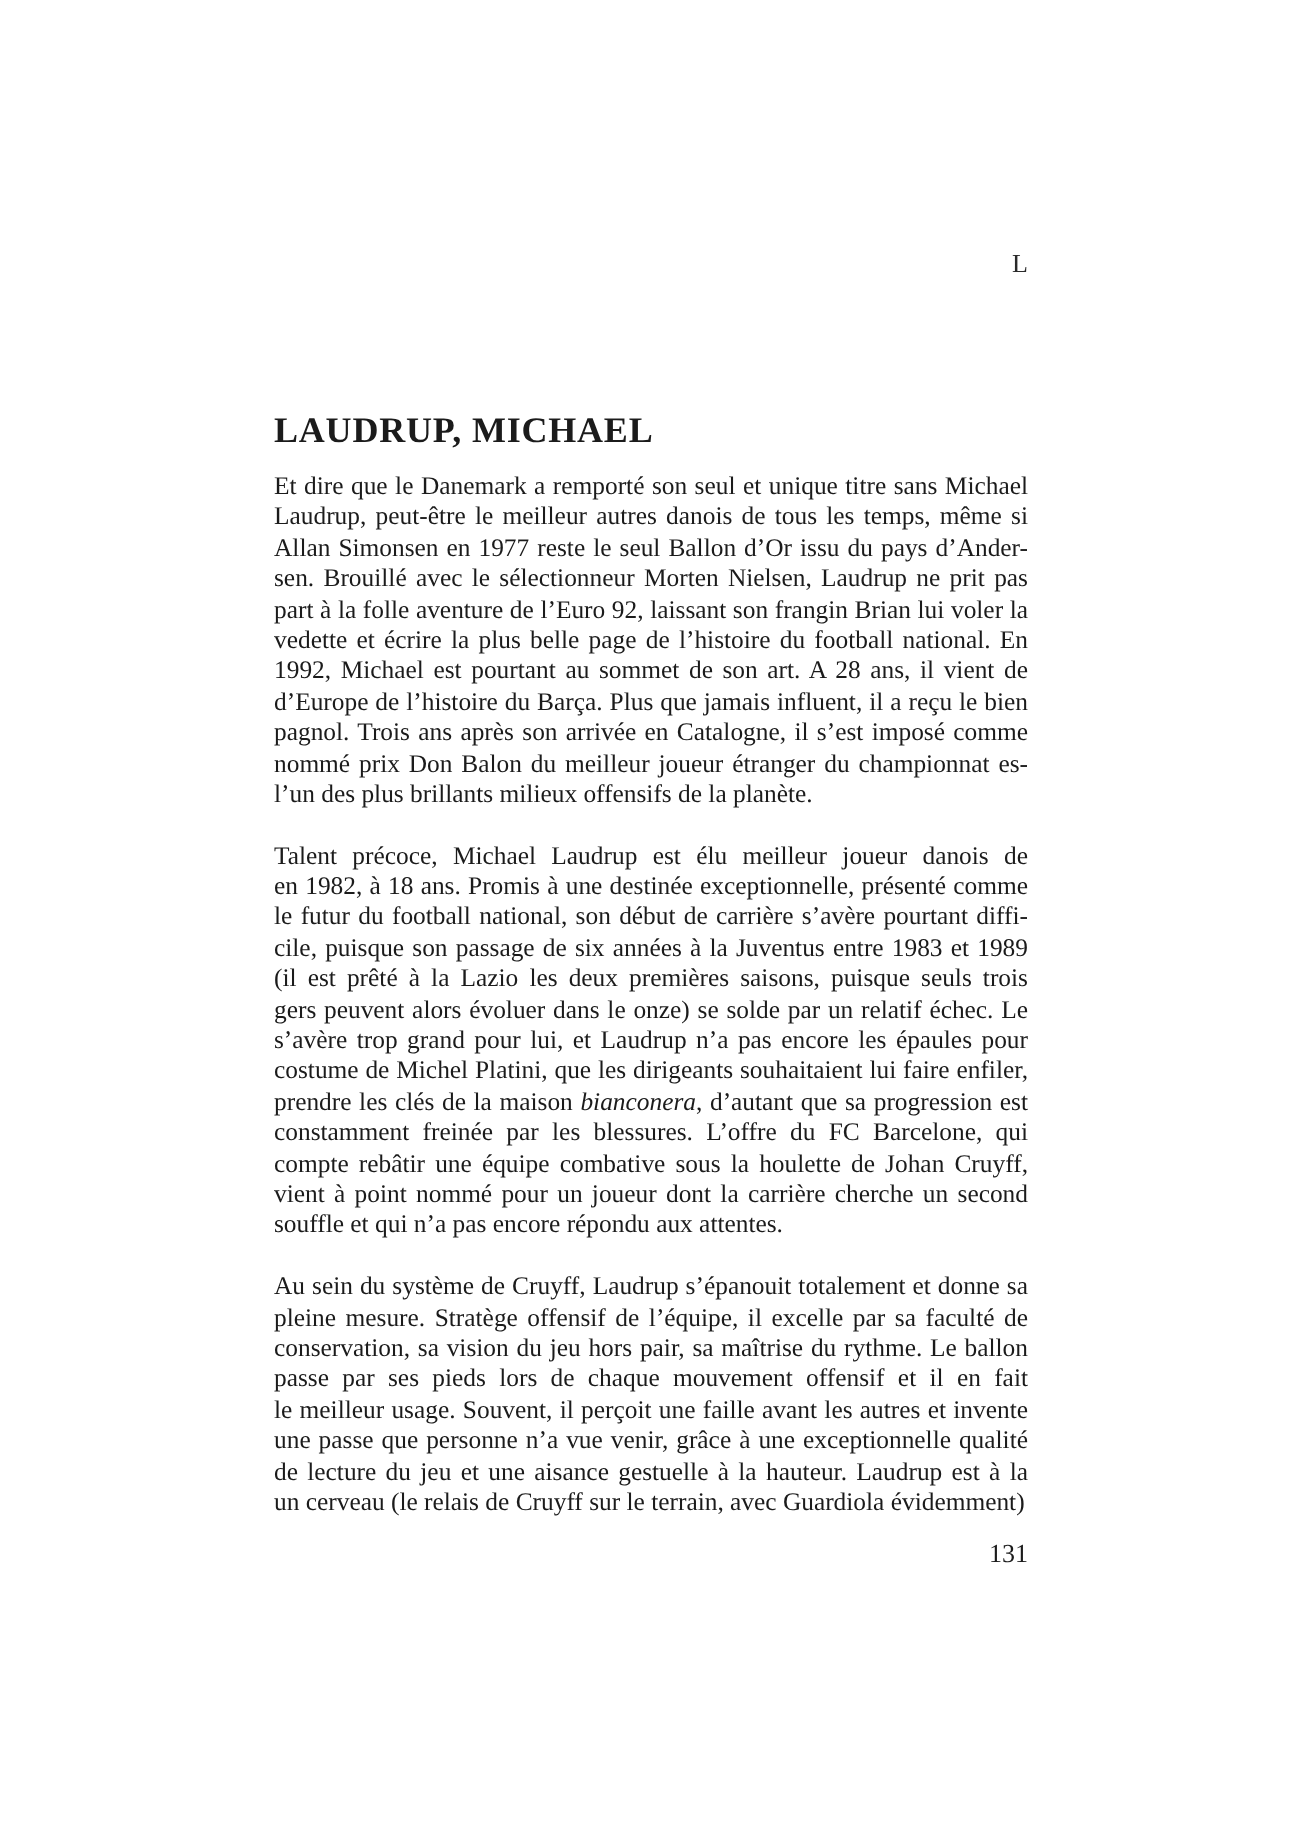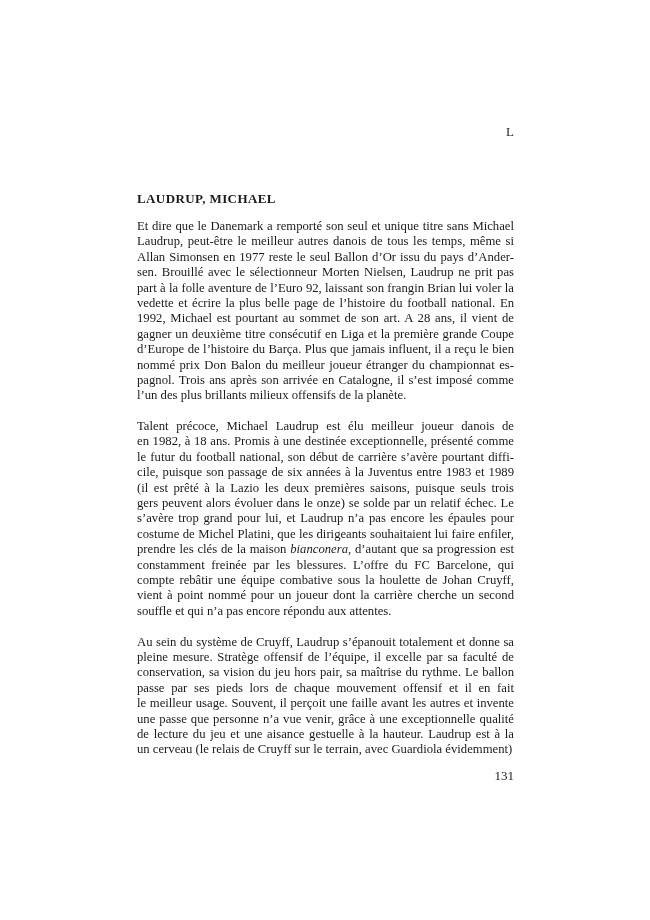--- a/index.html
+++ b/index.html
@@ -22,23 +22,23 @@
     width: 377px;
   }
   .running-head {
     text-align: right;
     font-size: 13px;
     line-height: 15px;
     height: 15px;
     color: #2a2a2a;
   }
   .entry-heading {
-    margin: 51px 0 0 0;
+    margin: 68px 0 0 0;
     font-weight: bold;
-    font-size: 13px;
+    font-size: 18px;
     letter-spacing: 0.4px;
     line-height: 17px;
   }
   .paragraphs {
     margin-top: 12px;
     font-size: 12.7px;
   }
   .paragraph {
     margin: 0 0 15.4px 0;
   }
@@ -74,24 +74,23 @@
 
   <div class="paragraphs">
       <div class="paragraph">
         <div class="line">Et dire que le Danemark a remporté son seul et unique titre sans Michael</div>
         <div class="line">Laudrup, peut-être le meilleur autres danois de tous les temps, même si</div>
         <div class="line">Allan Simonsen en 1977 reste le seul Ballon d’Or issu du pays d’Ander-</div>
         <div class="line">sen. Brouillé avec le sélectionneur Morten Nielsen, Laudrup ne prit pas</div>
         <div class="line">part à la folle aventure de l’Euro 92, laissant son frangin Brian lui voler la</div>
         <div class="line">vedette et écrire la plus belle page de l’histoire du football national. En</div>
         <div class="line">1992, Michael est pourtant au sommet de son art. A 28 ans, il vient de</div>
-        <div class="line">gagner un deuxième titre consécutif en Liga et la première grande Coupe</div>
         <div class="line">d’Europe de l’histoire du Barça. Plus que jamais influent, il a reçu le bien</div>
+        <div class="line">pagnol. Trois ans après son arrivée en Catalogne, il s’est imposé comme</div>
         <div class="line">nommé prix Don Balon du meilleur joueur étranger du championnat es-</div>
-        <div class="line">pagnol. Trois ans après son arrivée en Catalogne, il s’est imposé comme</div>
         <div class="line last">l’un des plus brillants milieux offensifs de la planète.</div>
       </div>
       <div class="paragraph">
         <div class="line">Talent précoce, Michael Laudrup est élu meilleur joueur danois de l’année</div>
         <div class="line">en 1982, à 18 ans. Promis à une destinée exceptionnelle, présenté comme</div>
         <div class="line">le futur du football national, son début de carrière s’avère pourtant diffi-</div>
         <div class="line">cile, puisque son passage de six années à la Juventus entre 1983 et 1989</div>
         <div class="line">(il est prêté à la Lazio les deux premières saisons, puisque seuls trois étran-</div>
         <div class="line">gers peuvent alors évoluer dans le onze) se solde par un relatif échec. Le</div>
         <div class="line">s’avère trop grand pour lui, et Laudrup n’a pas encore les épaules pour</div>

